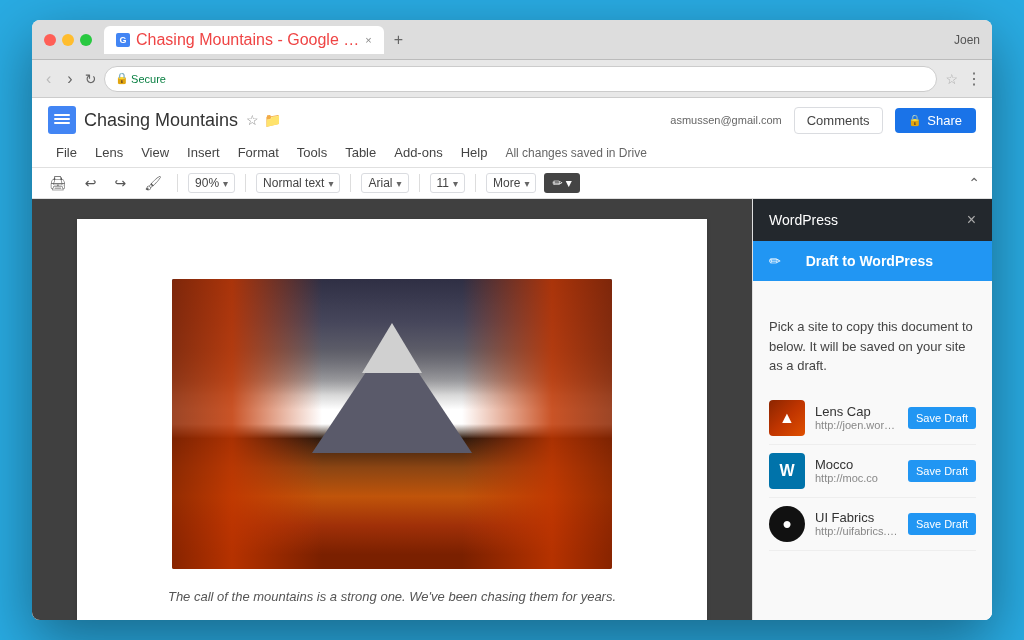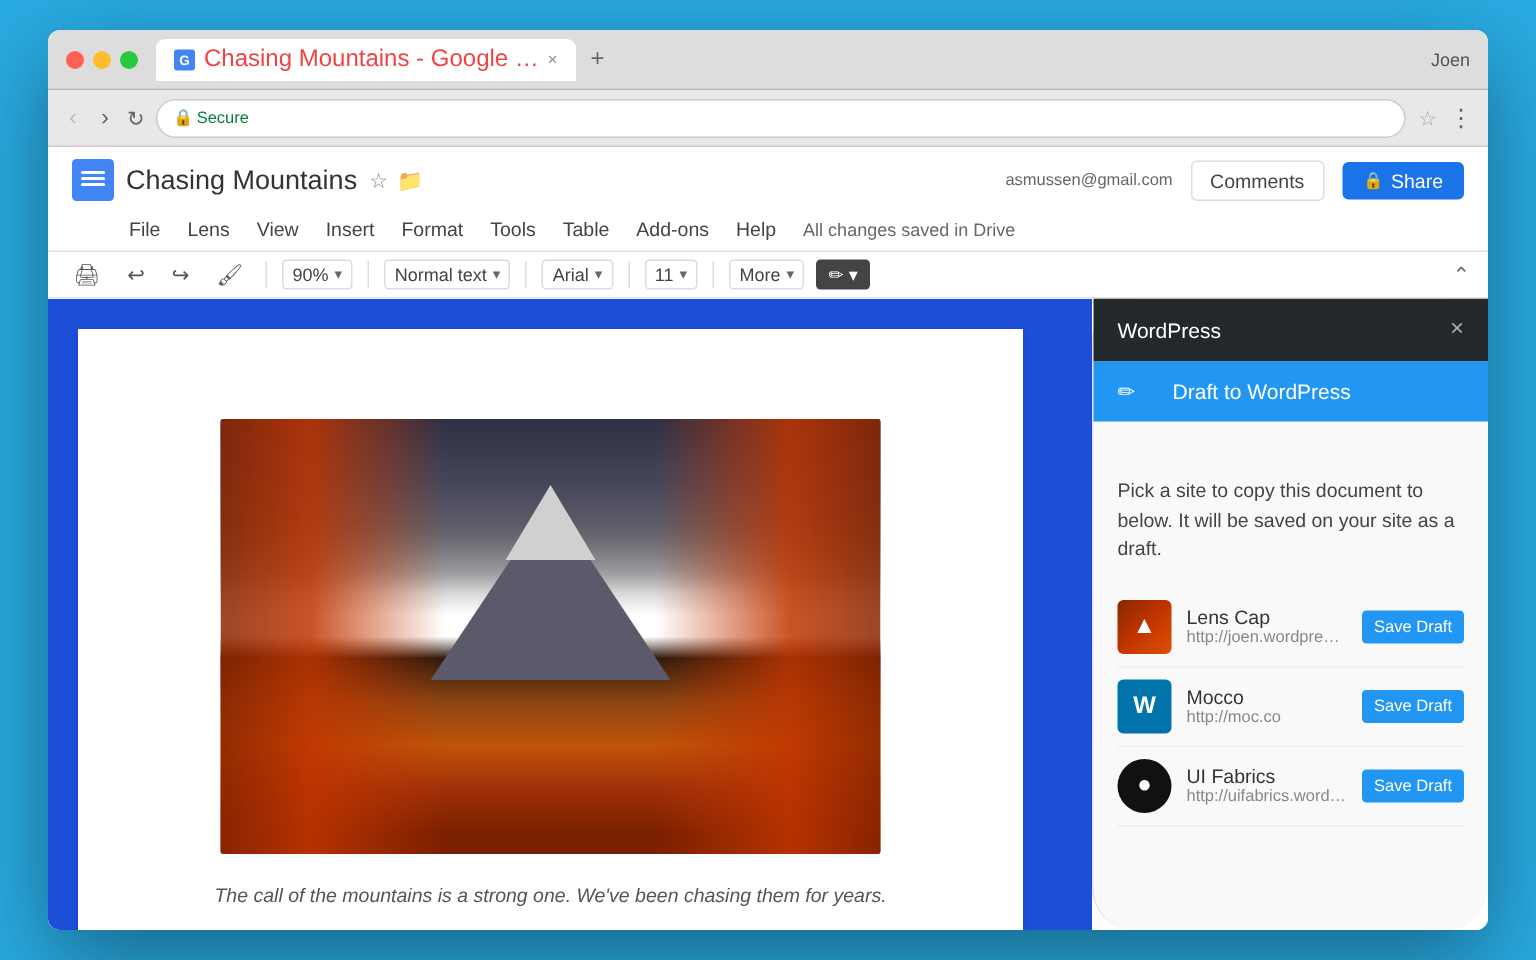--- a/index.html
+++ b/index.html
@@ -267,21 +267,20 @@
     .share-lock {
       font-size: 11px;
     }
 
     
     .menu-bar {
       display: flex;
       align-items: center;
       gap: 2px;
       padding: 2px 0 4px;
-      margin-left: 30px;
     }
     .menu-item {
       padding: 3px 8px;
       font-size: 13px;
       color: #444;
       cursor: pointer;
       border-radius: 3px;
     }
     .auto-save {
       font-size: 12px;
@@ -350,25 +349,25 @@
     
     .content-area {
       flex: 1;
       display: flex;
       overflow: hidden;
     }
 
     
     .document-scroll {
       flex: 1;
-      background: #1d4ed8;
+      background: #404040;
       overflow-y: auto;
       padding: 20px;
       display: flex;
-      justify-content: flex-start;
+      justify-content: center;
     }
     .document-page {
       background: #fff;
       width: 630px;
       min-height: 500px;
       box-shadow: 0 1px 4px rgba(0,0,0,0.15);
       padding: 40px 50px;
     }
 
     
@@ -440,27 +439,26 @@
     .doc-caption {
       text-align: center;
       font-size: 13px;
       color: #555;
       margin: 10px 0 20px;
       font-style: italic;
     }
 
     
     .wp-sidebar {
-      width: 264px;
+      width: 240px;
       background: #f9f9f9;
       border-left: 1px solid #e0e0e0;
       display: flex;
       flex-direction: column;
       flex-shrink: 0;
-      border-radius: 28px;
     }
     .wp-header {
       background: #23282d;
       padding: 12px 16px;
       display: flex;
       align-items: center;
       justify-content: space-between;
     }
     .wp-header-title {
       color: #fff;
@@ -481,21 +479,21 @@
       align-items: center;
       gap: 8px;
     }
     .wp-edit-icon {
       color: #fff;
       font-size: 14px;
     }
     .wp-subheader-title {
       color: #fff;
       font-size: 14px;
-      font-weight: 400;
+      font-weight: 700;
       padding-left: 17px;
     }
     .wp-body {
       padding: 16px;
       flex: 1;
       overflow-y: auto;
       margin-top: 20px;
     }
     .wp-description {
       font-size: 13px;

